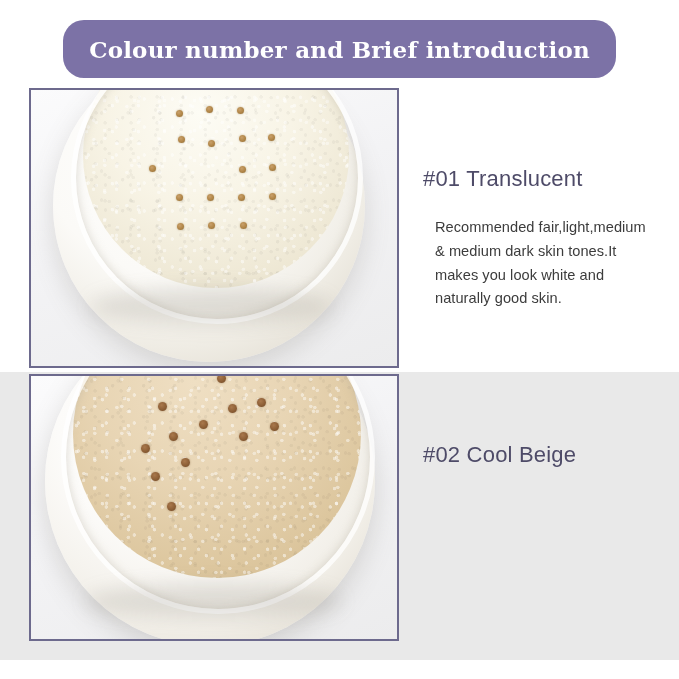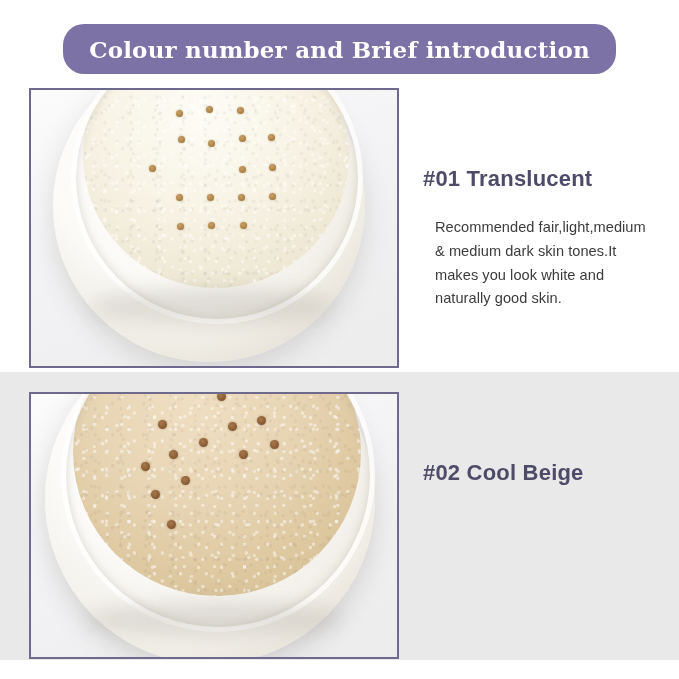--- a/index.html
+++ b/index.html
@@ -38,21 +38,21 @@
     top: 28px;
     width: 679px;
     height: 42px;
     display: flex;
     justify-content: center;
     align-items: center;
   }
   .header-pill {
     background: #7c72a6;
     border-radius: 21px;
-    height: 50px;
+    height: 58px;
     padding: 0 26px;
     display: flex;
     align-items: center;
     justify-content: center;
     box-sizing: border-box;
   }
   .header-pill span {
     color: #ffffff;
     font-family: "DejaVu Serif", serif;
     font-weight: bold;
@@ -62,21 +62,21 @@
     line-height: 1;
   }
 
   
   .row {
     position: absolute;
     left: 0;
     width: 679px;
   }
   .row-1 { top: 88px; height: 282px; }
-  .row-2 { top: 392px; height: 268px; }
+  .row-2 { top: 374px; height: 268px; }
 
   .photo-frame {
     position: absolute;
     left: 29px;
     border: 2px solid #6d6a8d;
     box-sizing: border-box;
     overflow: hidden;
     background: #f6f6f8;
   }
   .photo-frame-1 {
@@ -237,21 +237,21 @@
     position: absolute;
     left: 423px;
     width: 244px;
   }
   .text-block-1 { top: 78px; }
   .text-block-2 { top: 68px; }
 
   .product-title {
     font-family: "Liberation Sans", sans-serif;
     font-size: 22px;
-    font-weight: bold;
+    font-weight: normal;
     color: #4e4b68;
     margin: 0 0 24px 0;
     line-height: 1.2;
     letter-spacing: 0.2px;
   }
   .product-desc {
     font-family: "Liberation Sans", sans-serif;
     font-size: 14.6px;
     color: #3c3c3c;
     line-height: 1.62;

